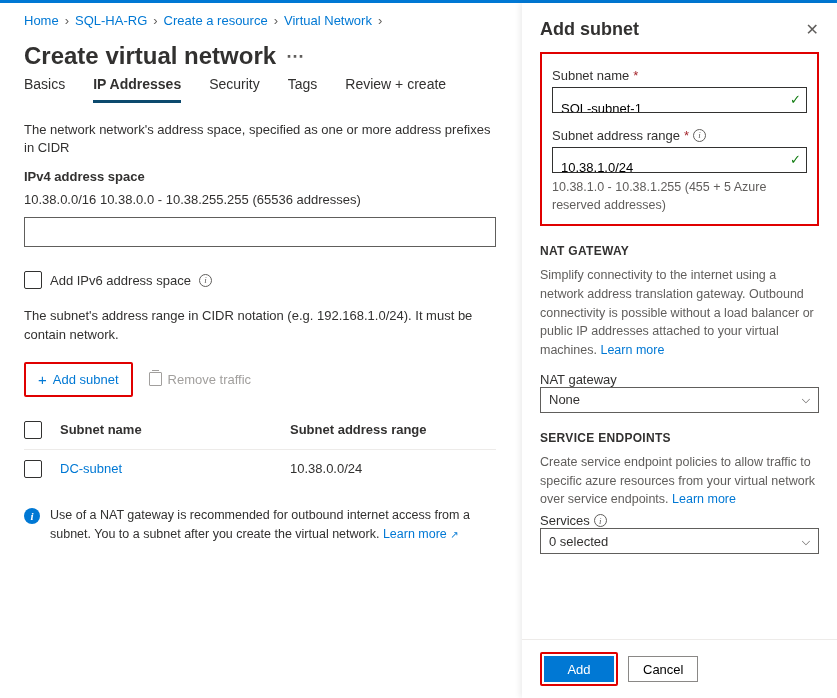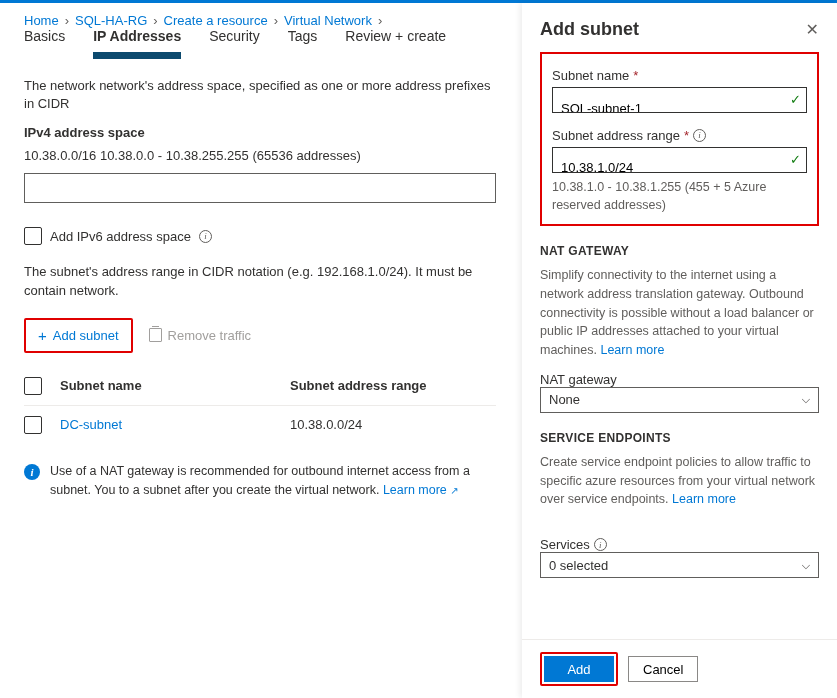--- a/index.html
+++ b/index.html
@@ -46,21 +46,21 @@
     border-bottom: none;
   }
   .tab {
     padding: 0 0 8px 0;
     font-size: 14px;
     color: #323130;
     cursor: pointer;
     border-bottom: 3px solid transparent;
   }
   .tab.active {
-    border-bottom: 7px solid #0c4a6e;
+    border-bottom: 3px solid #0c4a6e;
     font-weight: 600;
   }
   .desc {
     margin-top: 18px;
     font-size: 13px;
     color: #323130;
     line-height: 1.4;
   }
   .section-label {
     font-size: 13px;
@@ -329,20 +329,24 @@
     <a>Home</a>
     <span class="sep">›</span>
     <a>SQL-HA-RG</a>
     <span class="sep">›</span>
     <a>Create a resource</a>
     <span class="sep">›</span>
     <a>Virtual Network</a>
     <span class="sep">›</span>
   </div>
 
+  <h1 class="page-title">
+    <span>Create virtual network</span>
+    <span class="ellipsis">⋯</span>
+  </h1>
 
   <div class="tabs">
     <div class="tab">Basics</div>
     <div class="tab active">IP Addresses</div>
     <div class="tab">Security</div>
     <div class="tab">Tags</div>
     <div class="tab">Review + create</div>
   </div>
 
   <div class="desc">The network network's address space, specified as one or more address prefixes in CIDR</div>
@@ -437,21 +441,21 @@
     <div class="select-box">
       <span>None</span>
       <span class="chev">⌵</span>
     </div>
 
     <div class="panel-section-title">SERVICE ENDPOINTS</div>
     <div class="panel-text">
       <span>Create service endpoint policies to allow traffic to specific azure resources from your virtual network over service endpoints.</span>
       <span class="learn-link">Learn more</span>
     </div>
-    <div class="field-label" style="margin-top:28px">
+    <div class="field-label" style="margin-top:4px">
       <span>Services</span>
       <span class="info-ic">i</span>
     </div>
     <div class="select-box">
       <span>0 selected</span>
       <span class="chev">⌵</span>
     </div>
   </div>
 
   <div class="panel-footer">

